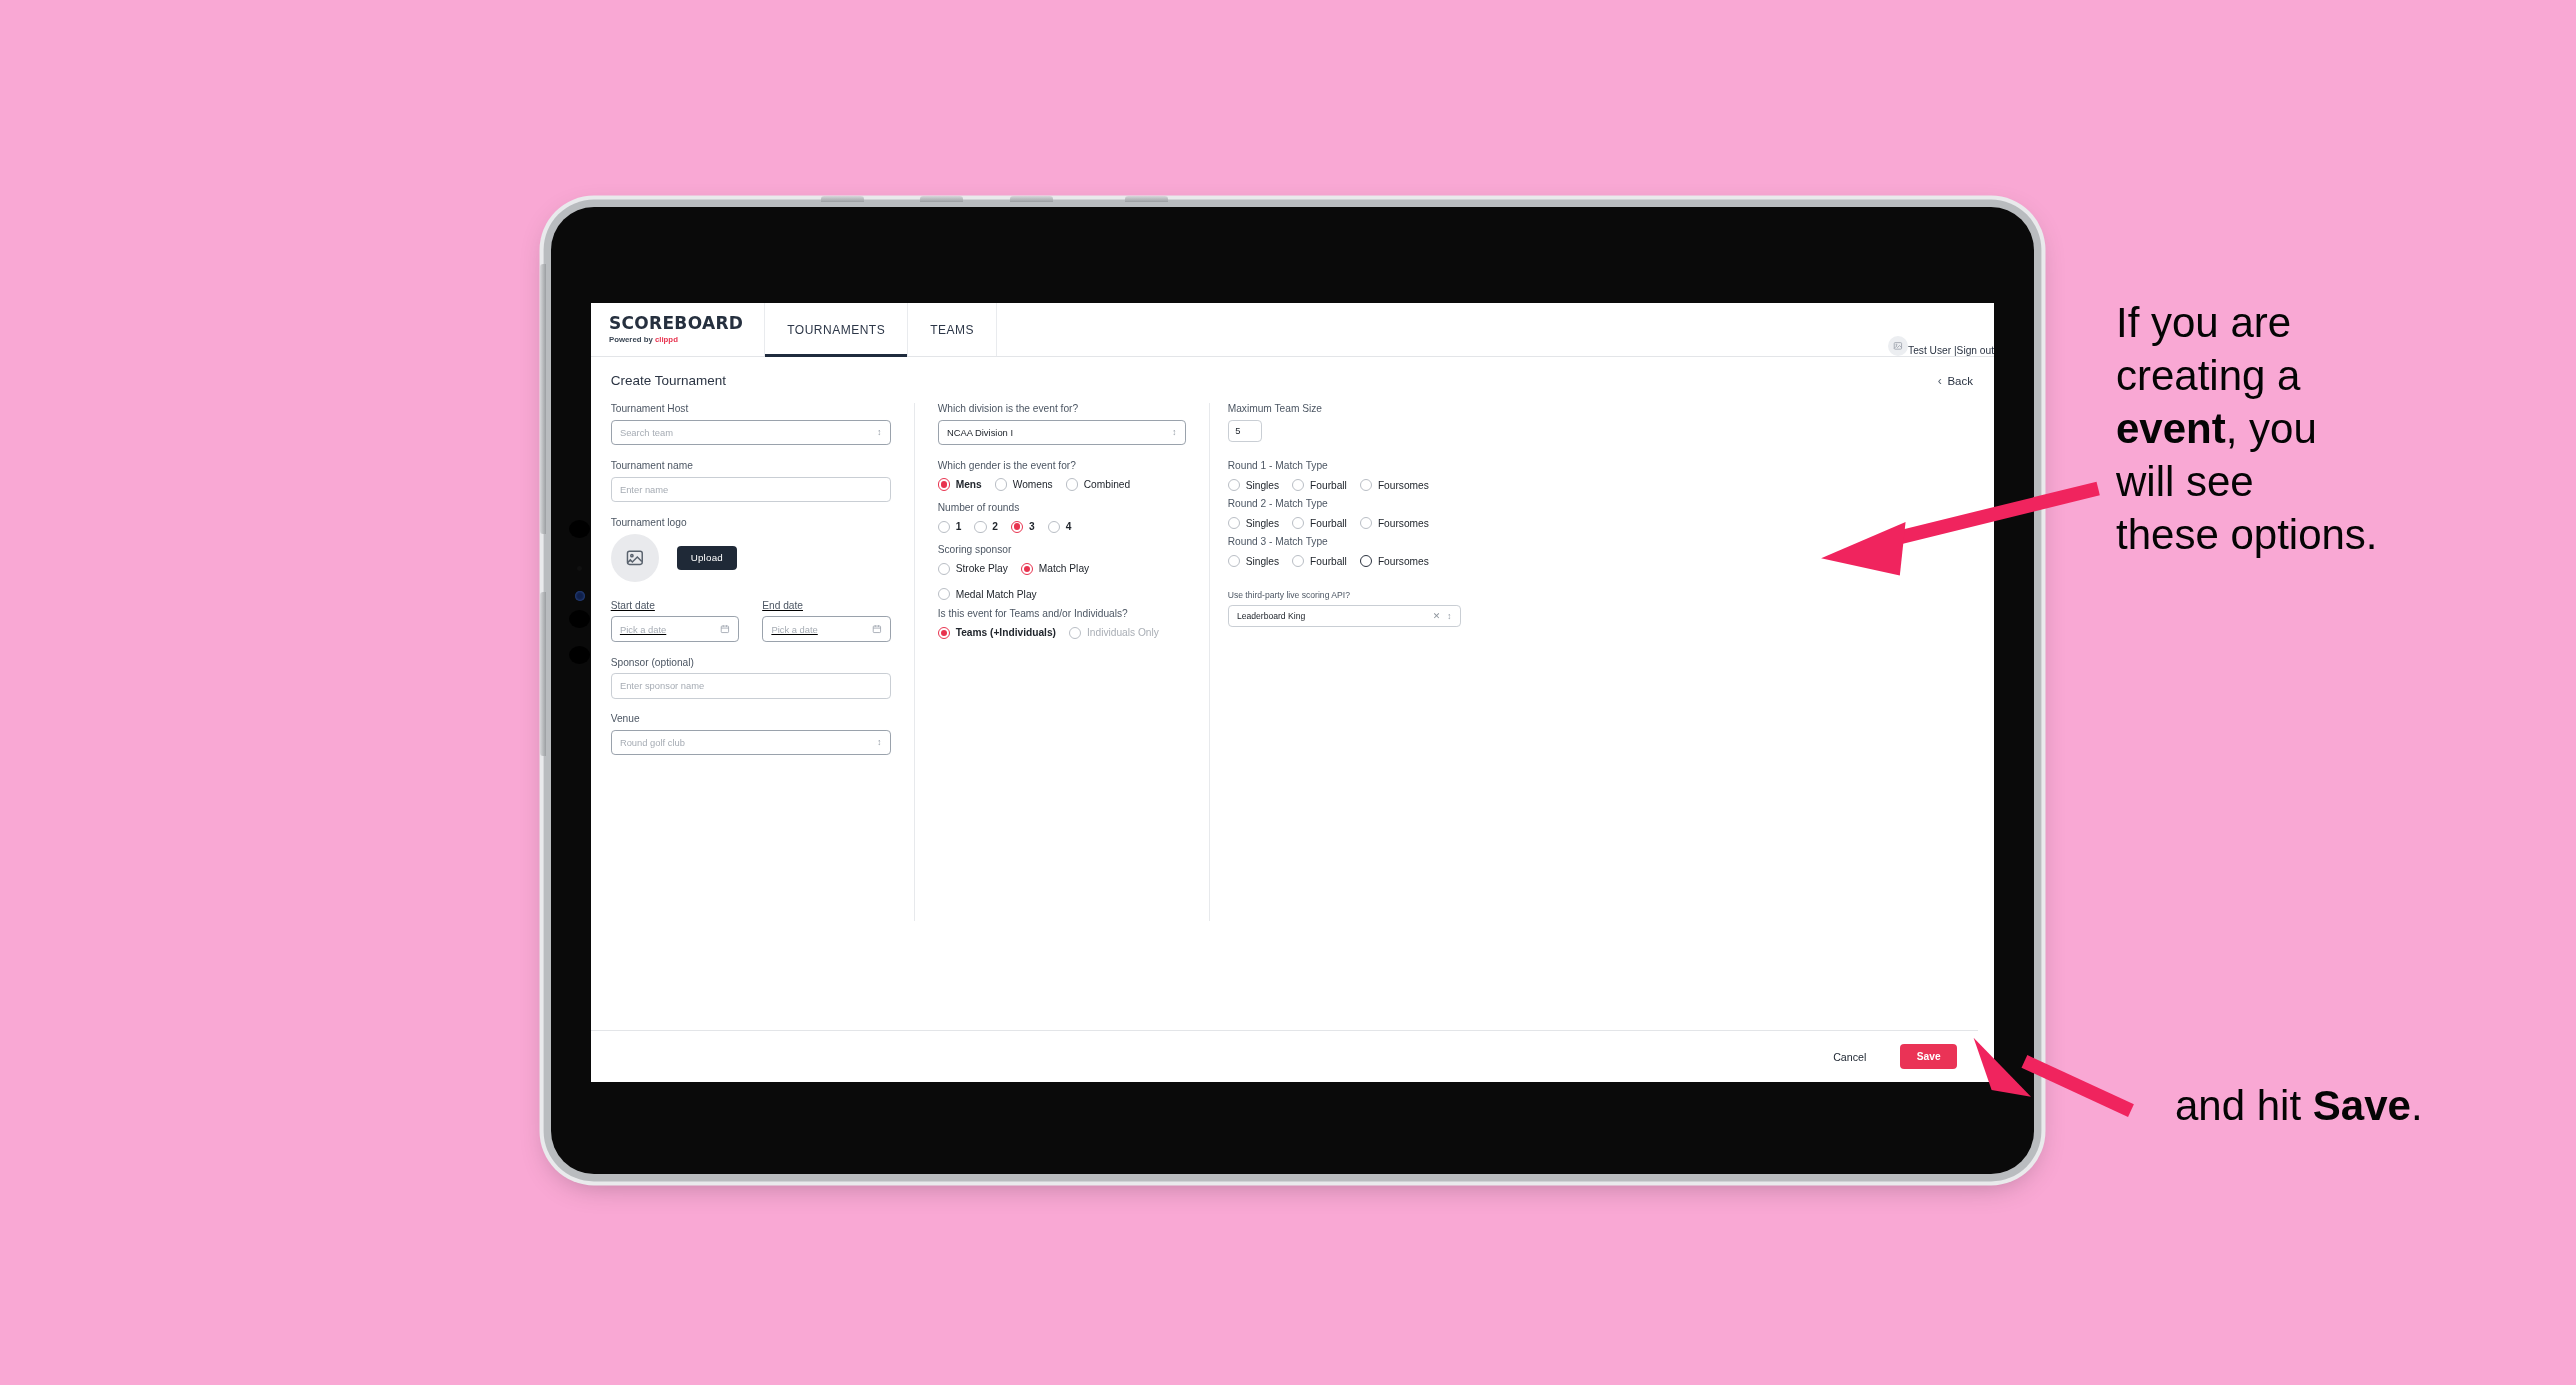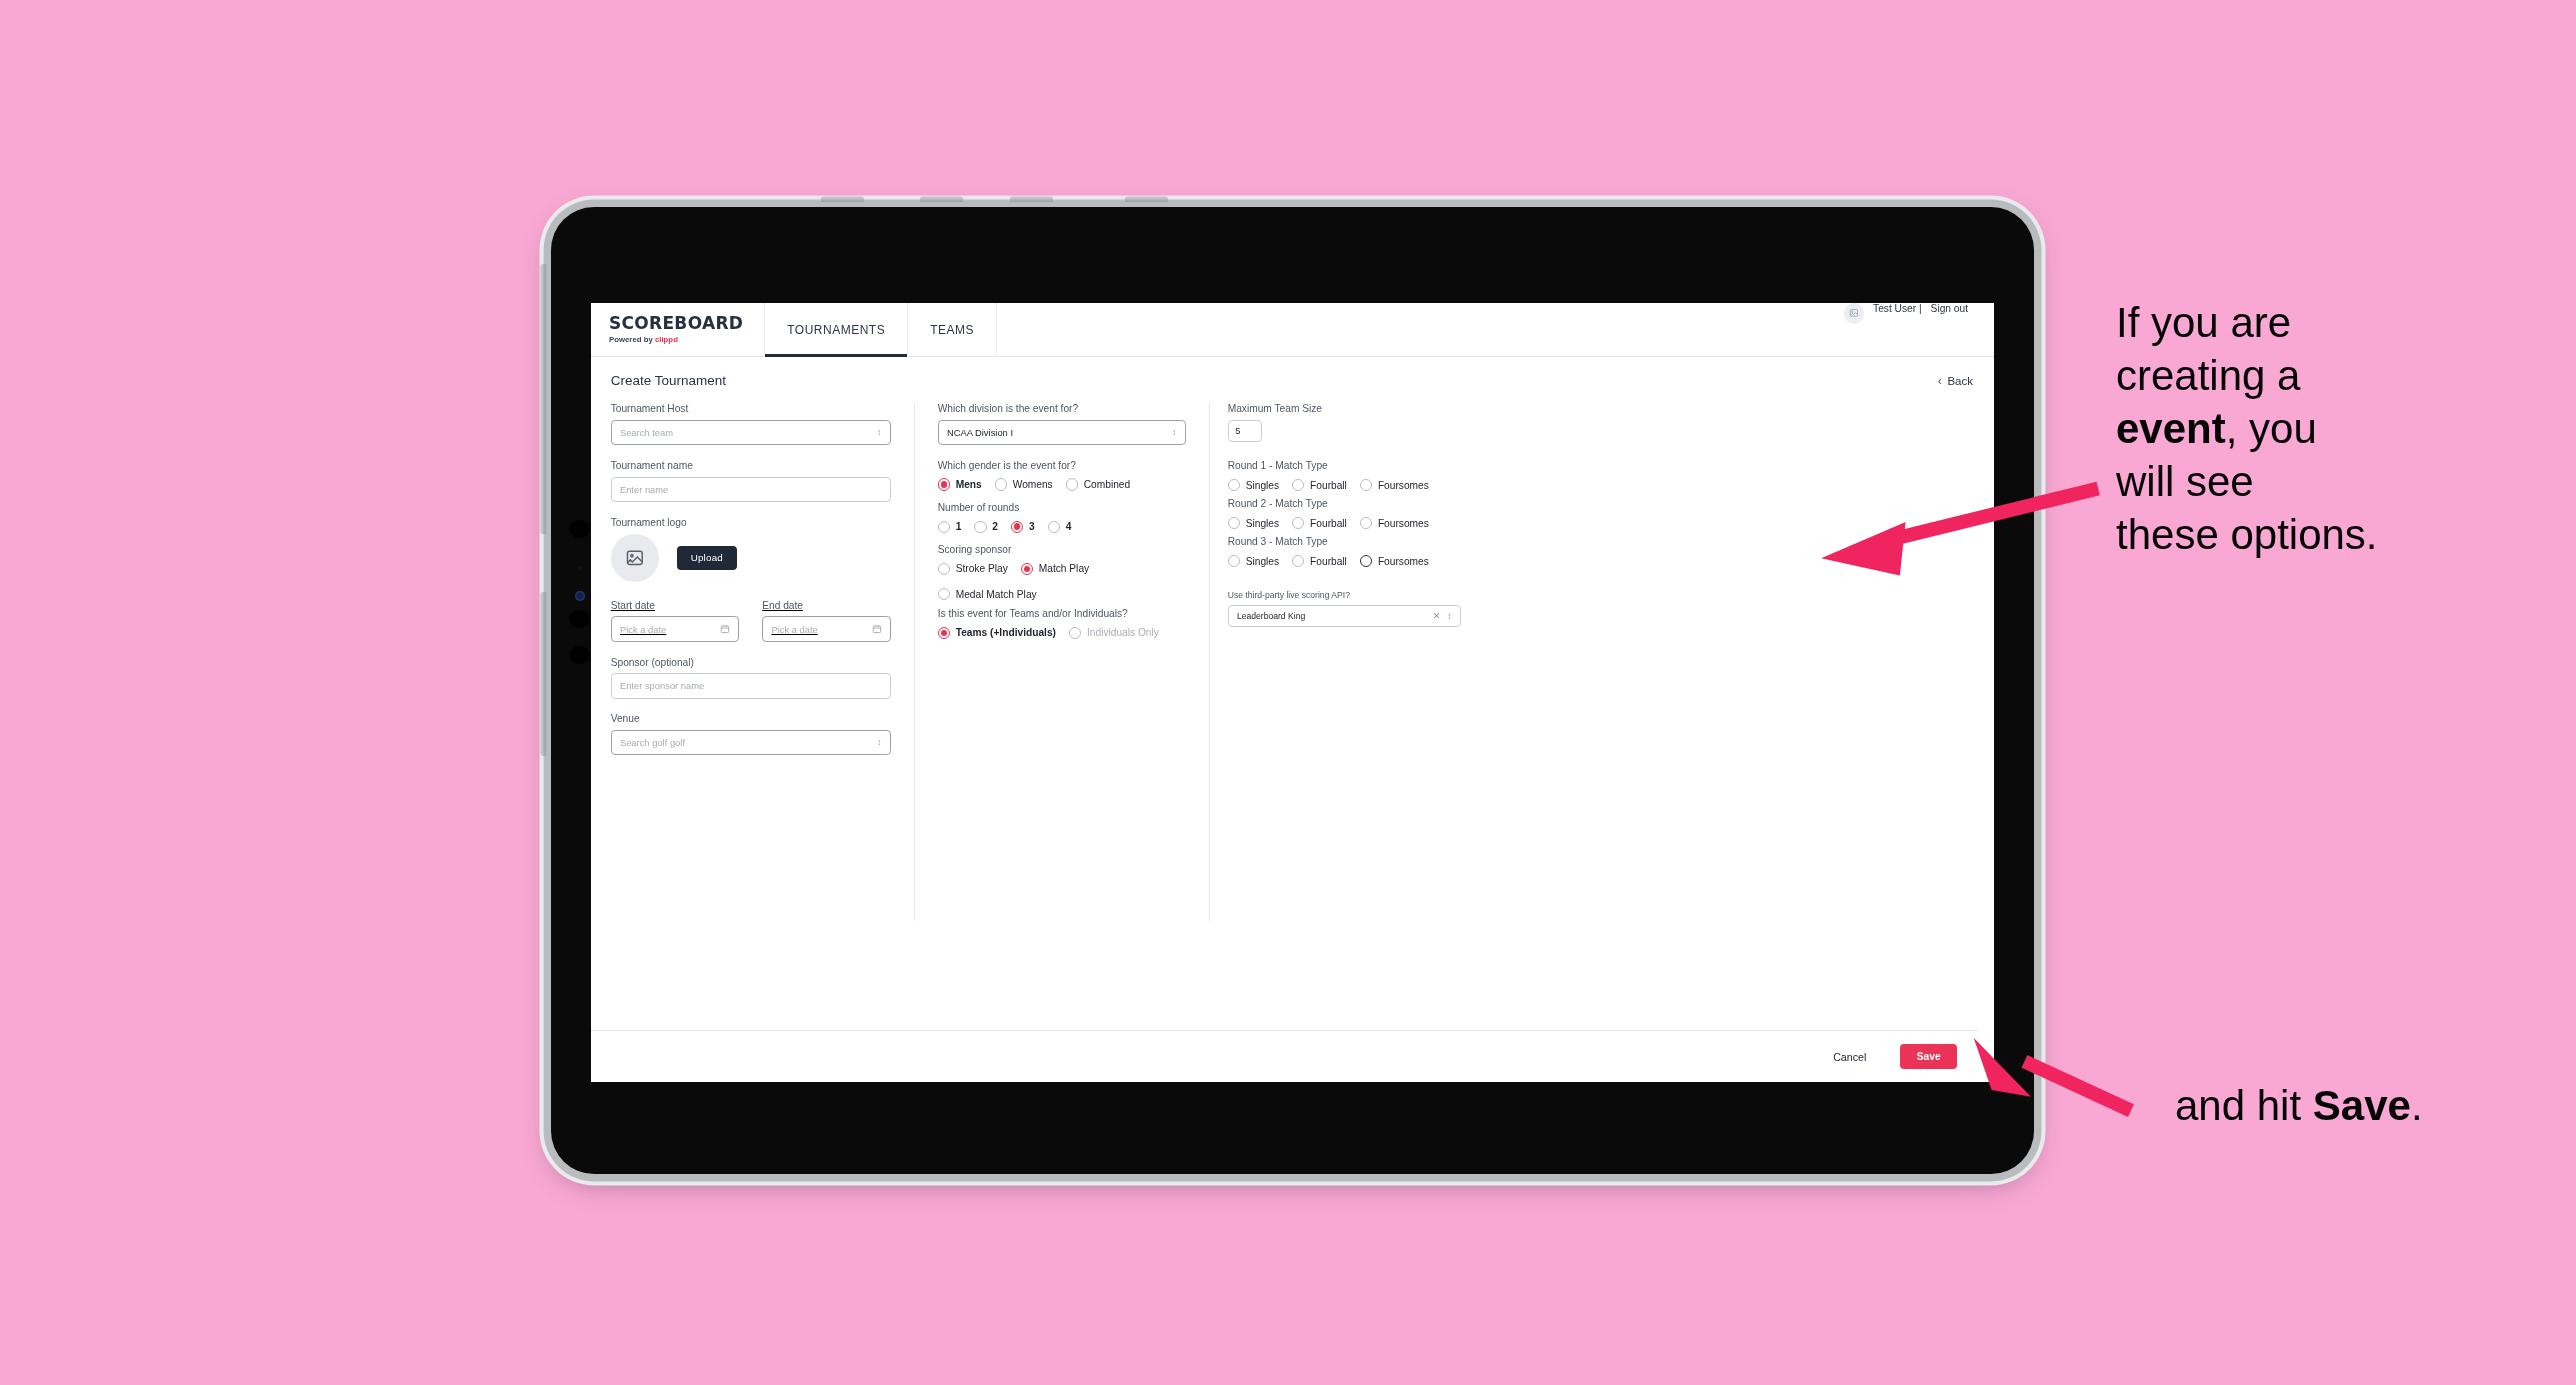--- a/index.html
+++ b/index.html
@@ -68,21 +68,21 @@
   .navtabs { display: flex; align-items: stretch; }
   .navtab {
     display: flex; align-items: center; padding: 0 22px;
     font-size: 12px; letter-spacing: 0.5px; color: #2d3748; font-weight: 500;
     border-right: 0.8px solid #e9ebee; cursor: pointer; position: relative;
   }
   .navtab.active::after {
     content: ""; position: absolute; left: 0; right: 0; bottom: -0.8px; height: 2.5px; background: #1f2b3d;
   }
   .appbar-right {
-    margin-left: auto; display: flex; align-items: flex-start; gap: 9px; padding-right: 26px;
+    margin-left: auto; display: flex; align-items: flex-end; padding-right: 0;
   }
   .avatar {
     width: 20.5px; height: 20.5px; border-radius: 50%; background: #eceef1;
     display: flex; align-items: center; justify-content: center; color: #9aa1ab;
   }
   .user-name { font-size: 10.2px; color: #2b3443; }
   .sign-out { font-size: 10.2px; color: #2b3443; cursor: pointer; }
 
   
   .page-head {
@@ -294,21 +294,21 @@
           <div class="fld">
             <span class="lbl">Sponsor (optional)</span>
             <div class="input light">
               <span class="ph">Enter sponsor name</span>
             </div>
           </div>
 
           <div class="fld">
             <span class="lbl">Venue</span>
             <div class="input">
-              <span class="ph">Search golf golf</span>
+              <span class="ph">Round golf club</span>
               <span class="tail">
                   <span class="chev-ud">↕</span>
                 </span>
             </div>
           </div>
         </div>
 
         <div class="col col-2">
 
           <div class="fld">

